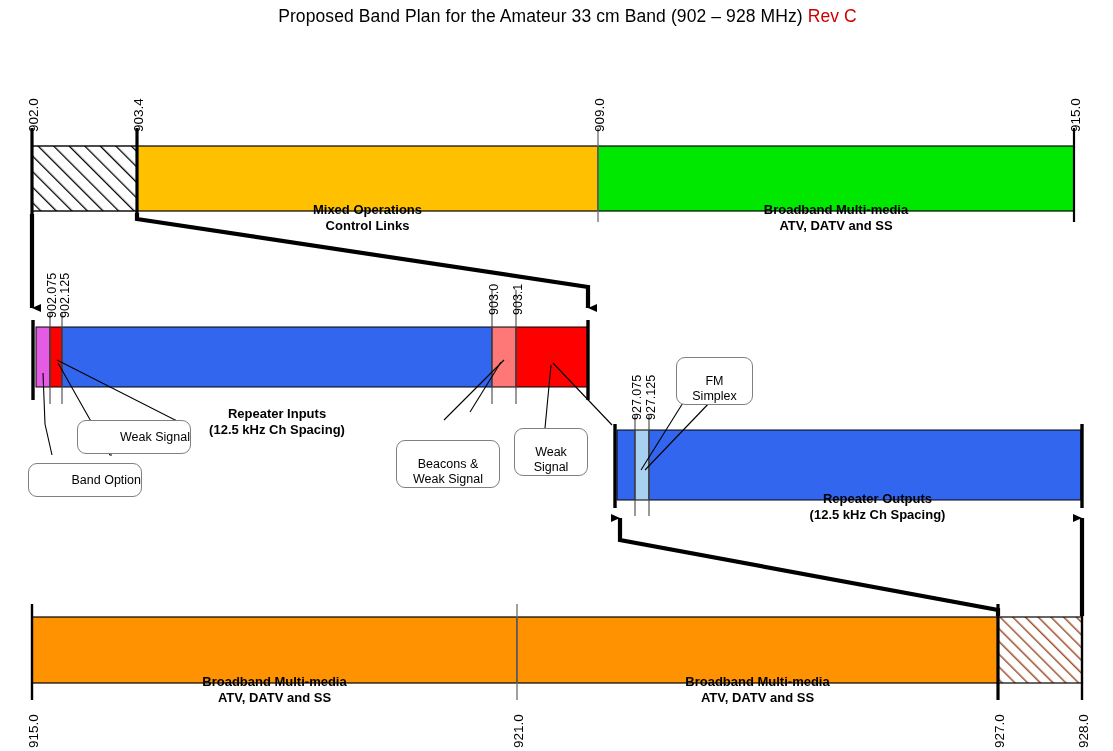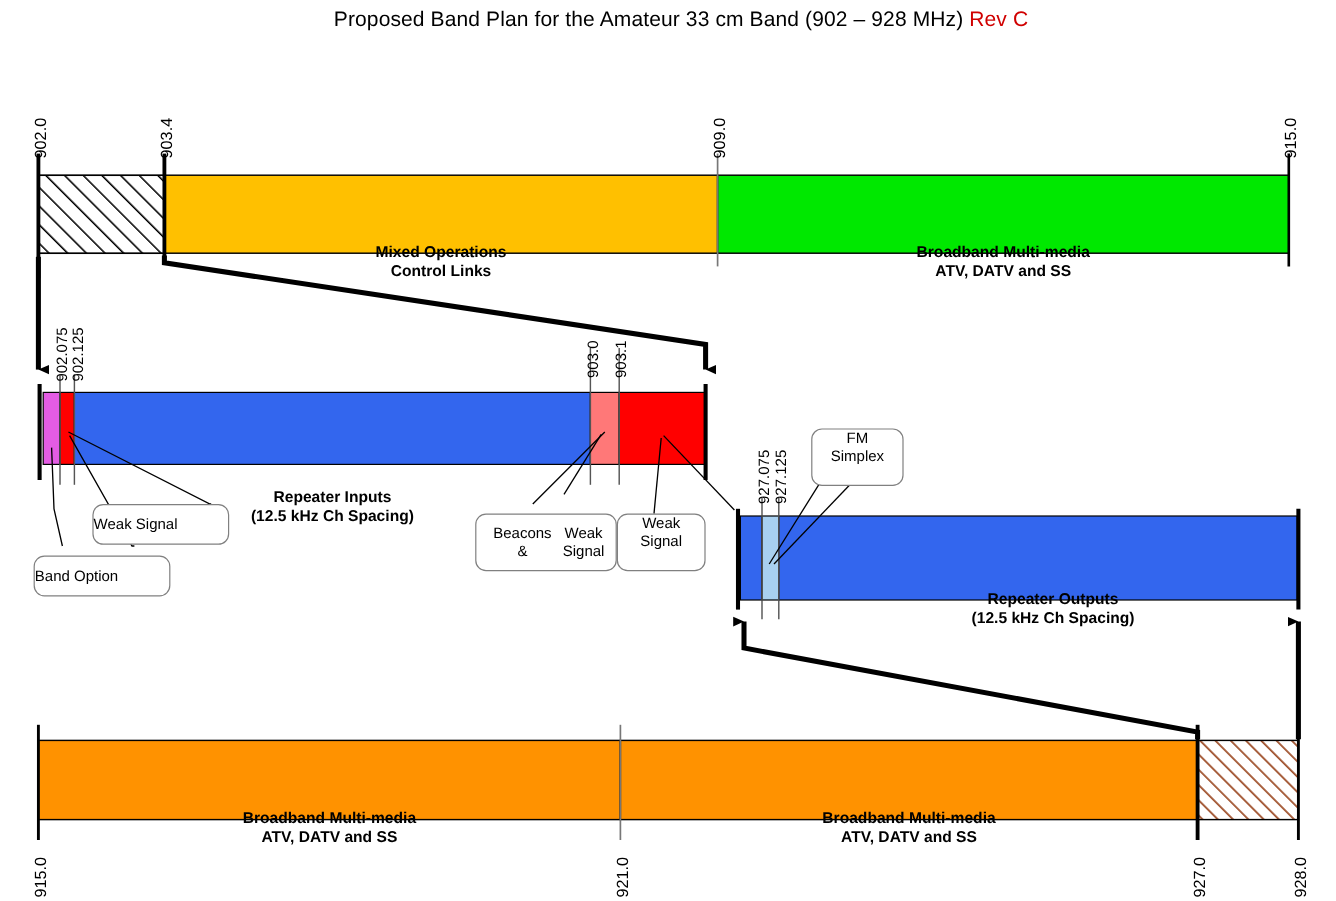--- a/index.html
+++ b/index.html
@@ -10,21 +10,21 @@
          font-size:17.5px;font-weight:normal;color:#000;letter-spacing:0.1px;padding-left:11px;}
   .title .rev{color:#d00000;}
   svg.layer{position:absolute;left:0;top:0;width:1113px;height:751px;}
   .bandlabel{position:absolute;text-align:center;font-size:13px;font-weight:bold;
              color:#000;line-height:16px;pointer-events:none;margin-top:48px;}
   .vlabel{position:absolute;font-size:13.5px;color:#000;white-space:nowrap;
           transform-origin:0 0;transform:rotate(-90deg);}
   .vlabel.small{font-size:12.5px;}
   .callout{position:absolute;border:1.2px solid #808080;background:#fff;
            border-radius:9px;text-align:center;font-size:12.5px;color:#000;
-           line-height:15px;display:flex;align-items:center;justify-content:flex-start;}
+           line-height:15px;display:flex;align-items:center;justify-content:flex-end;}
 </style>
 </head>
 <body>
 
 <div id="stage">
 
   <div class="title">
     <span>Proposed Band Plan for the Amateur  33 cm Band (902 – 928 MHz)</span>
     <span class="rev">Rev C</span>
   </div>
@@ -171,21 +171,21 @@
   <div class="vlabel" style="left:1076px;top:748px;">928.0</div>
 
   <div class="callout" style="left:77px;top:420px;width:112px;height:32px;">
     <span>Weak Signal</span>
   </div>
 
   <div class="callout" style="left:28px;top:463px;width:112px;height:32px;">
     <span>Band Option</span>
   </div>
 
-  <div class="callout" style="left:396px;top:428px;width:102px;height:46px;flex-direction:row;padding-left:14px;">
+  <div class="callout" style="left:396px;top:440px;width:102px;height:46px;flex-direction:column;">
     <span>Beacons &amp;</span>
     <span>Weak Signal</span>
   </div>
 
   <div class="callout" style="left:514px;top:428px;width:72px;height:46px;flex-direction:column;">
     <span>Weak</span>
     <span>Signal</span>
   </div>
 
   <div class="callout" style="left:676px;top:357px;width:75px;height:46px;flex-direction:column;">

